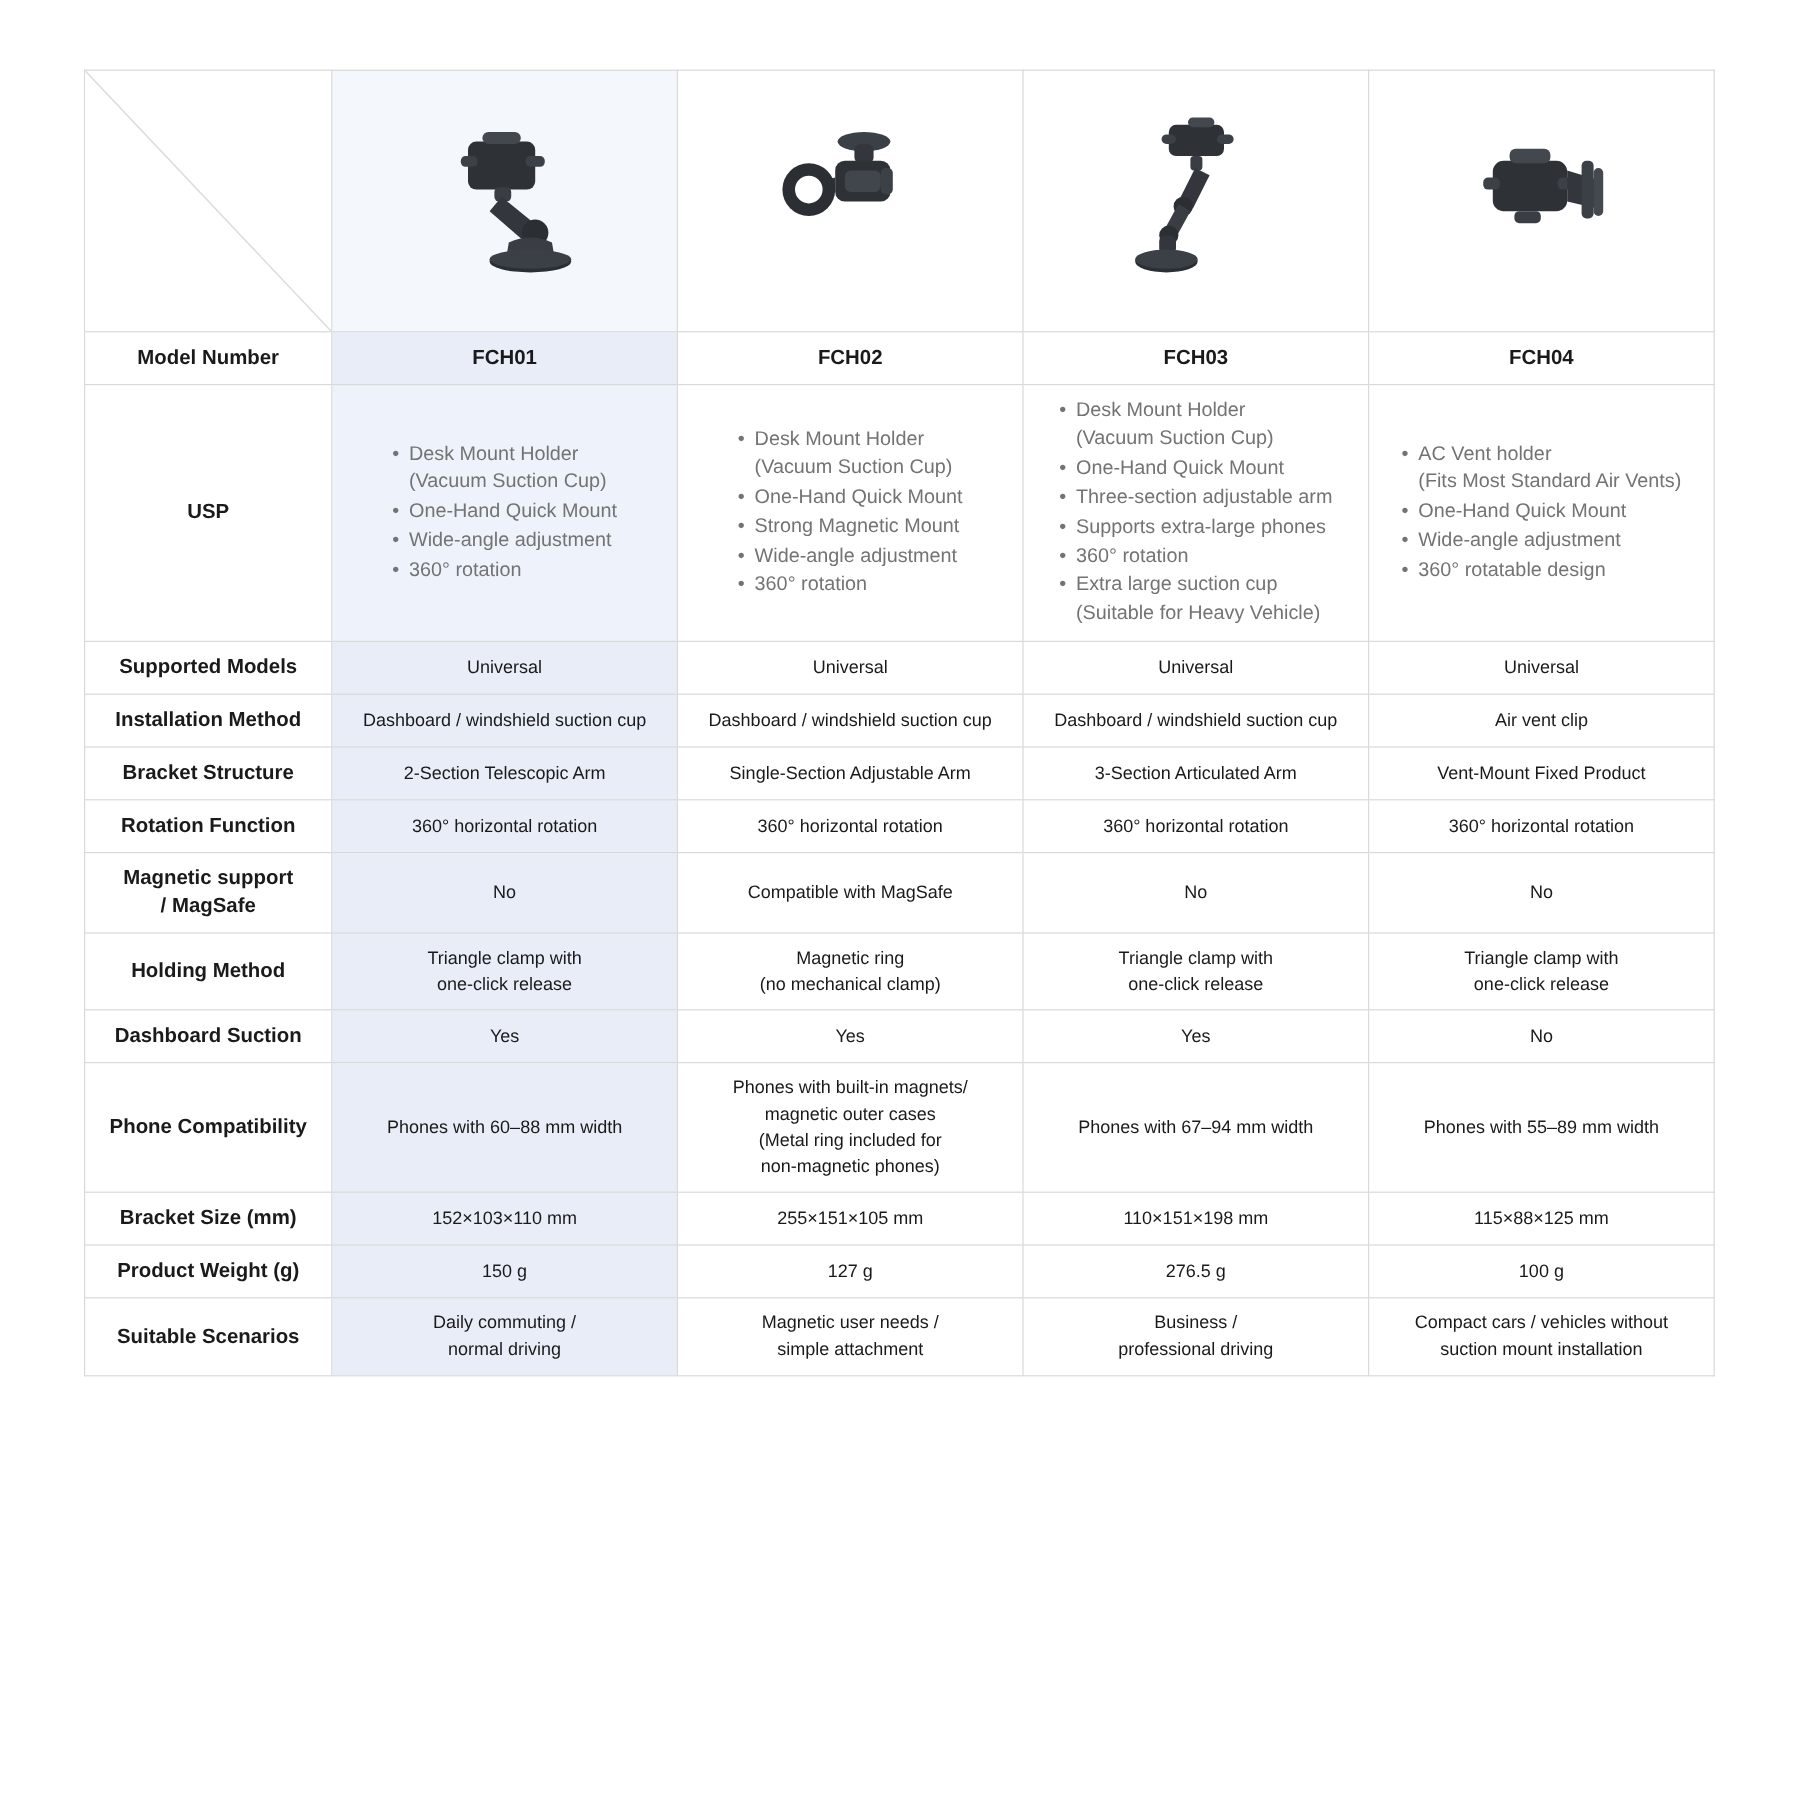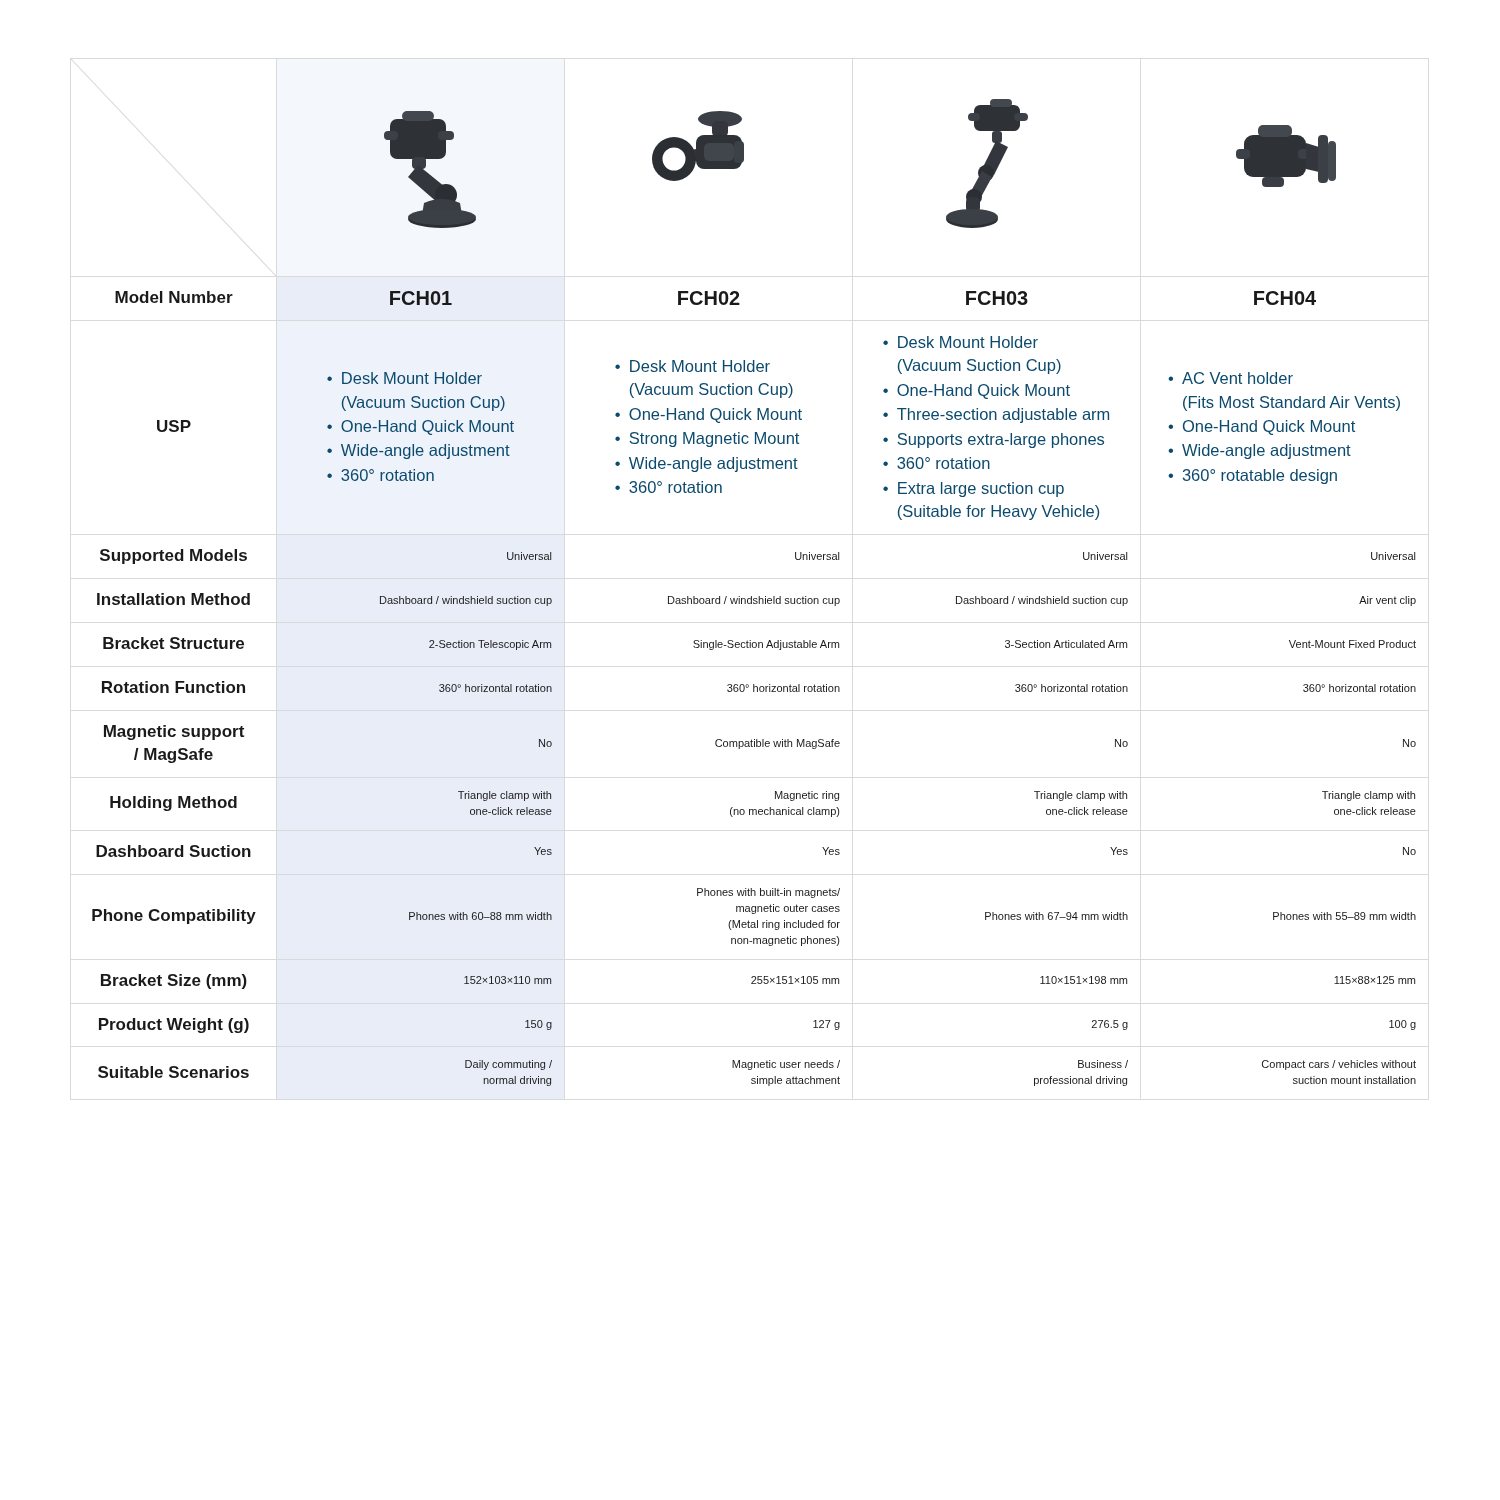--- a/index.html
+++ b/index.html
@@ -53,46 +53,46 @@
   td.imgcell.hl { background: #f4f7fc; }
 
   .rowlabel {
     font-size: 17px;
     font-weight: bold;
     text-align: center;
     color: #111;
     line-height: 1.35;
   }
   .cellval {
-    font-size: 11px;
-    text-align: right;
+    font-size: 15px;
+    text-align: center;
     line-height: 1.45;
     color: #1d1d1d;
     font-weight: 400;
   }
   .model-val {
-    font-size: 20px;
+    font-size: 17px;
     font-weight: bold;
     text-align: center;
     color: #111;
   }
   .hl { background: #e8edf8; }
   .hl-usp { background: #eef3fb; }
 
   ul.usp {
     margin: 0;
     padding: 0;
     list-style: none;
     text-align: left;
     display: inline-block;
   }
   ul.usp li {
     font-size: 16.5px;
     line-height: 1.42;
-    color: #0c4a6e;
+    color: #737373;
     padding-left: 14px;
     position: relative;
     margin-bottom: 1px;
     white-space: pre-line;
   }
   ul.usp li:before {
     content: "•";
     position: absolute;
     left: 0;
     top: 0;

